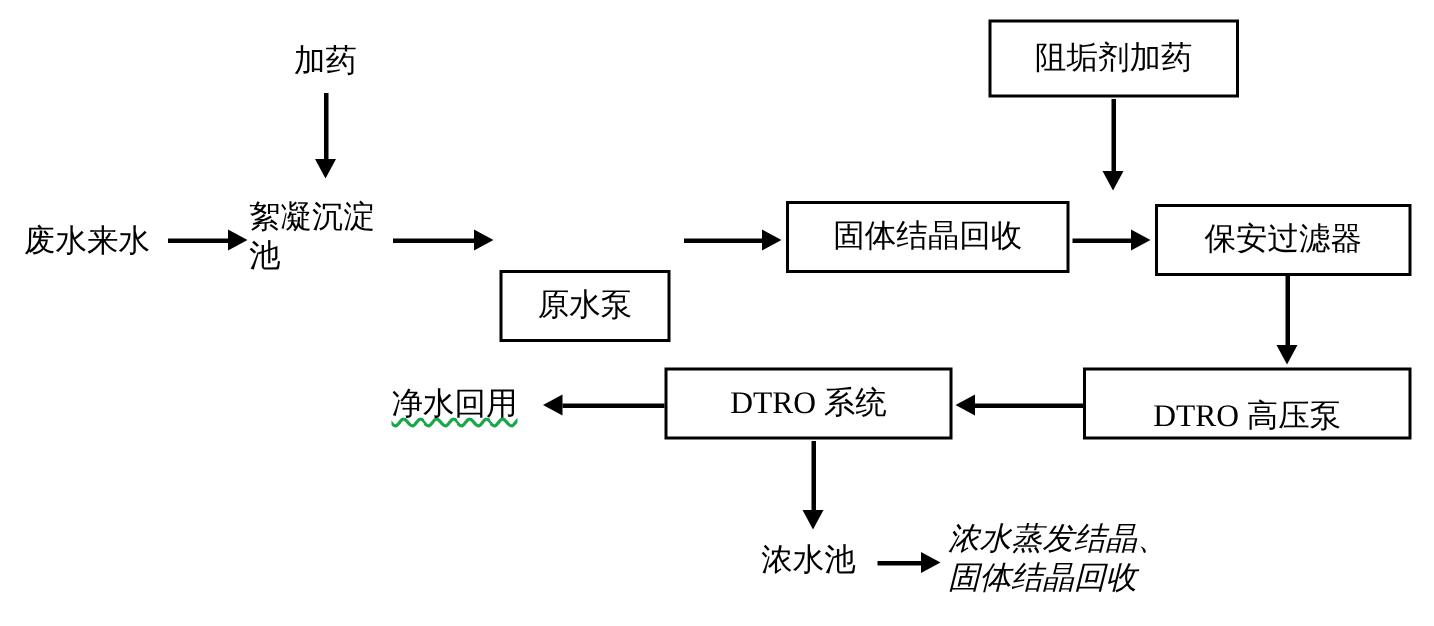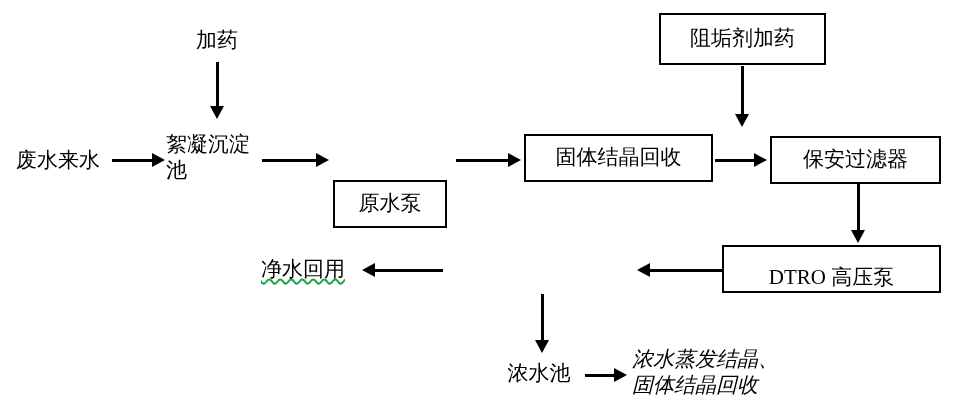--- a/index.html
+++ b/index.html
@@ -108,20 +108,23 @@
   </div>
 
   <div class="node boxed label-lg" style="left:770px;top:136px;width:171px;height:48px;">
     <span>保安过滤器</span>
   </div>
 
   <div class="node boxed label-lg" style="left:722px;top:245px;width:219px;height:48px;align-items:flex-end;">
     <span>DTRO 高压泵</span>
   </div>
 
+  <div class="node boxed label-lg" style="left:443px;top:245px;width:192px;height:48px;">
+    <span>DTRO 系统</span>
+  </div>
 
   <div class="node plain label-lg" style="left:498px;top:358px;width:82px;height:32px;">
     <span>浓水池</span>
   </div>
 
   <div class="node plain label-lg" style="left:251px;top:254px;width:104px;height:32px;">
     <span class="spellcheck">净水回用</span>
   </div>
 
   <div class="node plain label-lg" style="left:632px;top:347px;width:190px;height:62px;align-items:flex-start;justify-content:flex-start;text-align:left;font-style:italic;">

